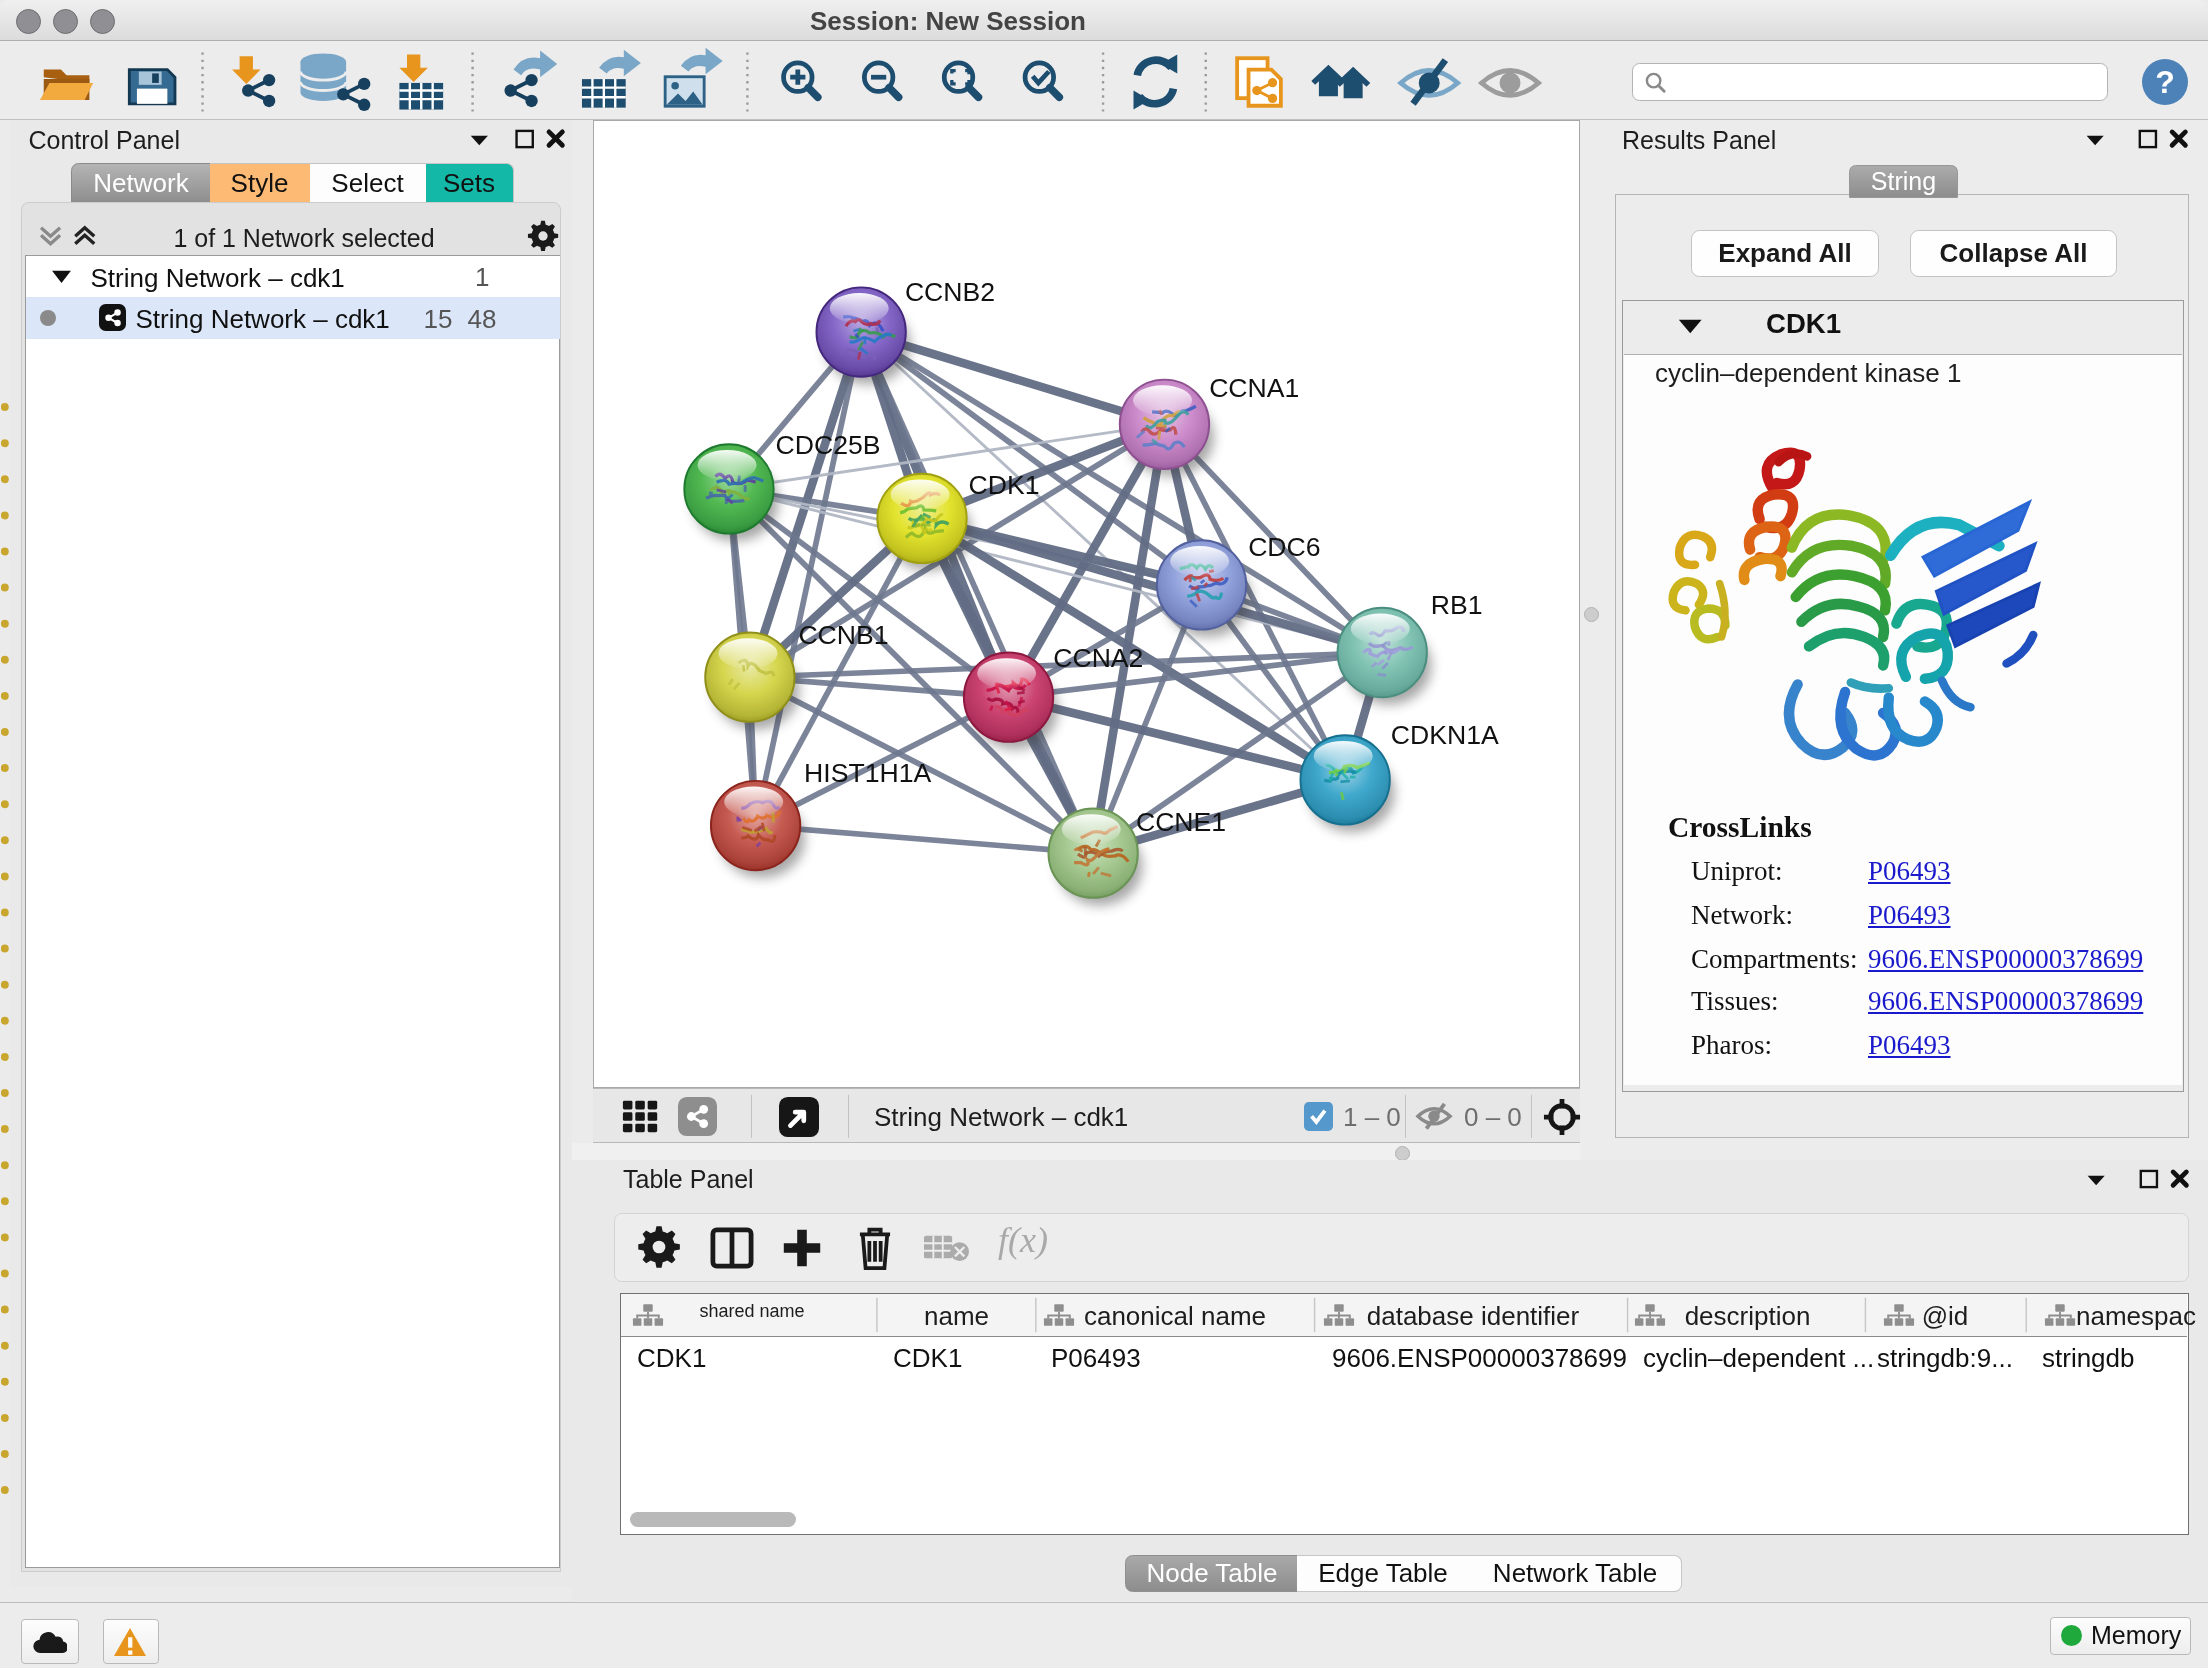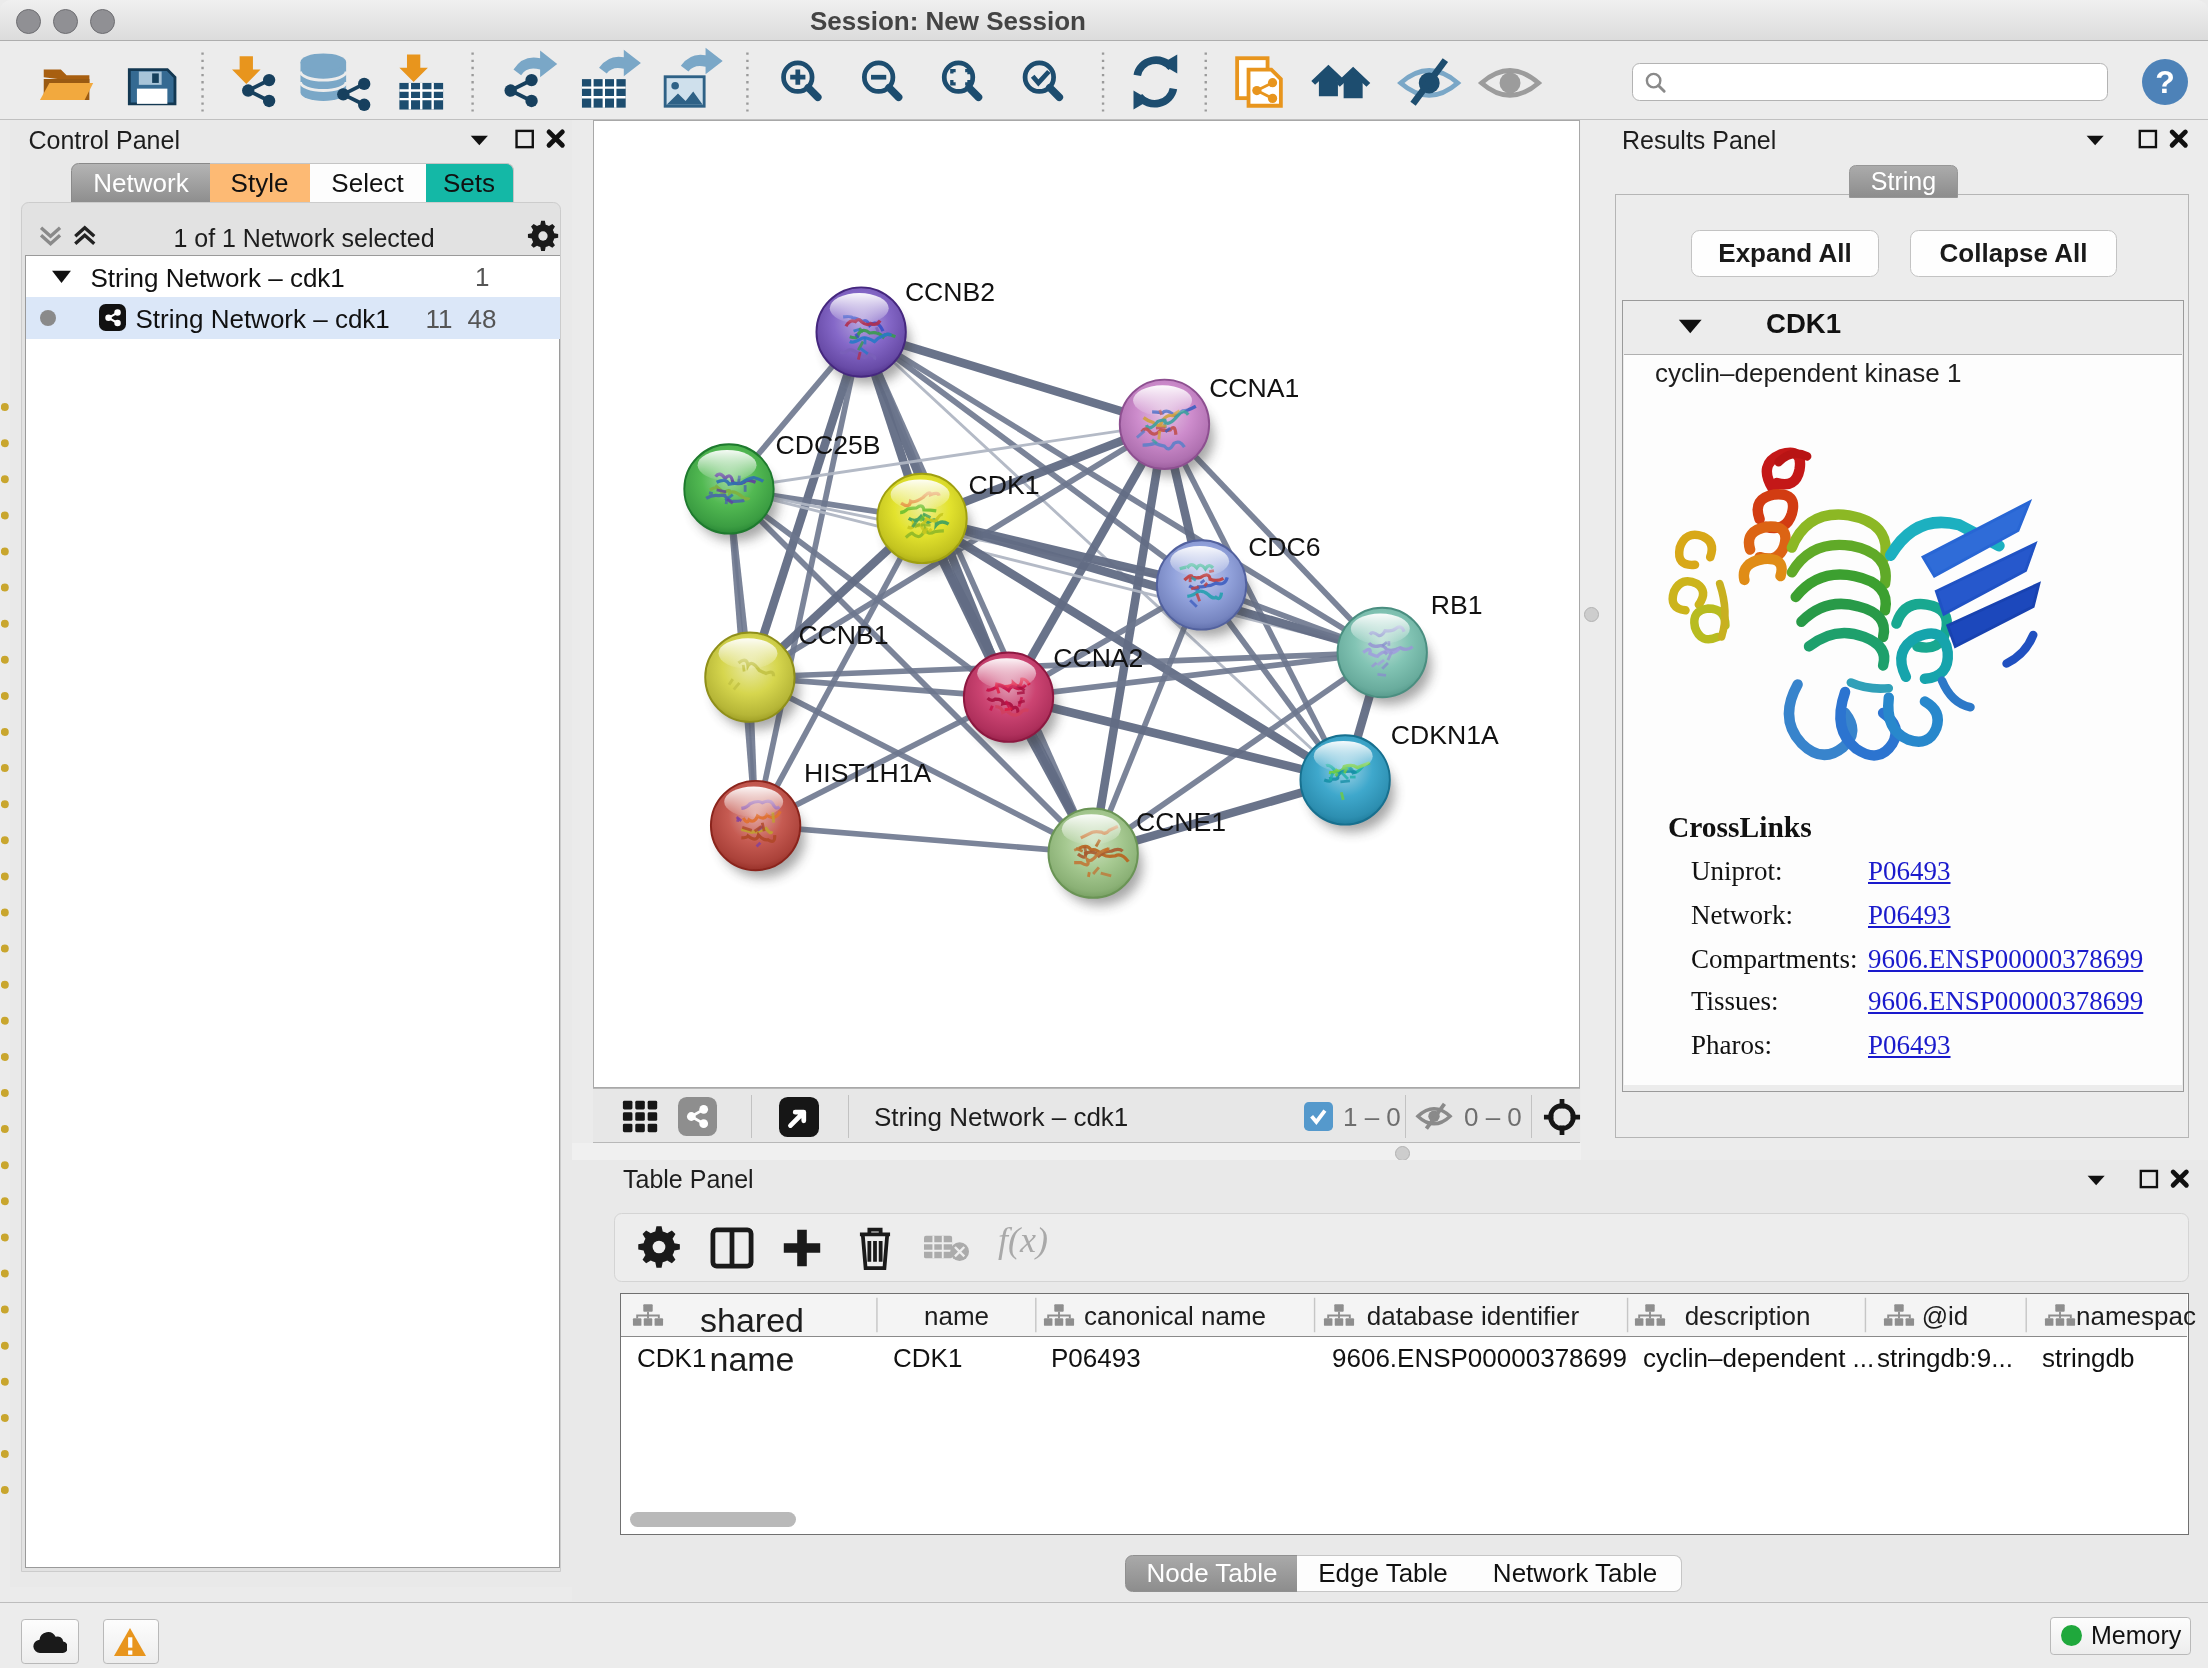--- a/index.html
+++ b/index.html
@@ -204,21 +204,21 @@
     <div class="abs" style="left:73px;top:6.7px;width:27.6px;height:27.6px;background:#111;border-radius:6.7px;"></div>
     <svg class="abs" style="left:73px;top:6.7px" width="27.6" height="27.6" viewBox="0 0 29 29">
             <g color="#fff" fill="#fff">
               <circle cx="10" cy="14.5" r="3.4"></circle>
               <circle cx="19.5" cy="9" r="3.4"></circle>
               <circle cx="19.5" cy="20" r="3.4"></circle>
               <path d="M10 14.5 L19.5 9 M10 14.5 L19.5 20" stroke="#fff" stroke-width="2.2"></path>
             </g>
           </svg>
     <div class="abs" style="left:110px;top:6.7px;font-size:26px;color:#111;">String Network – cdk1</div>
-    <div class="abs" style="left:389px;top:6.7px;width:38px;text-align:right;font-size:26px;color:#555;">11</div>
+    <div class="abs" style="left:389px;top:6.7px;width:38px;text-align:right;font-size:26px;color:#555;">15</div>
     <div class="abs" style="left:433px;top:6.7px;width:38px;text-align:right;font-size:26px;color:#555;">48</div>
   </div>
 </div>
 </div>
 
 <div id="net" class="abs" style="left:572px;top:120px;width:1009px;height:1041px;">
 <div class="abs" style="left:21px;top:0;width:987px;height:968px;background:#ffffff;border:1px solid #a8a8a8;box-sizing:border-box;"></div>
 <svg class="abs" style="left:21px;top:0" width="987" height="968" viewBox="0 0 1038 1018">
 <defs>
 <filter id="blur1" x="-40%" y="-40%" width="180%" height="180%">
@@ -750,21 +750,21 @@
         </svg>
         <svg class="abs" style="left:1423px;top:7.6px" width="32" height="27" viewBox="0 0 34 28">
           <g fill="#8e8e8e">
             <rect x="12" y="2" width="10" height="8" rx="1"></rect>
             <rect x="1" y="17" width="9" height="8" rx="1"></rect>
             <rect x="12.5" y="17" width="9" height="8" rx="1"></rect>
             <rect x="24" y="17" width="9" height="8" rx="1"></rect>
             <path d="M17 10 v4 M5.5 17 v-3 h23 v3 M17 14 v3" stroke="#8e8e8e" stroke-width="2" fill="none"></path>
           </g>
         </svg>
-  <div class="abs" style="left:43px;top:6.7px;width:176px;text-align:center;font-size:34px;color:#1d1d1d;">shared name</div>
+  <div class="abs" style="left:43px;top:6.7px;width:176px;text-align:center;font-size:18px;color:#1d1d1d;">shared name</div>
   <div class="abs" style="left:258px;top:6.7px;width:155px;text-align:center;font-size:26px;color:#1d1d1d;">name</div>
   <div class="abs" style="left:447px;top:6.7px;width:214px;text-align:center;font-size:26px;color:#1d1d1d;">canonical name</div>
   <div class="abs" style="left:745px;top:6.7px;width:214px;text-align:center;font-size:26px;color:#1d1d1d;">database identifier</div>
   <div class="abs" style="left:1041px;top:6.7px;width:171px;text-align:center;font-size:26px;color:#1d1d1d;">description</div>
   <div class="abs" style="left:1281px;top:6.7px;width:86px;text-align:center;font-size:26px;color:#1d1d1d;">@id</div>
   <div class="abs" style="left:1455px;top:6.7px;width:114px;text-align:left;font-size:26px;color:#1d1d1d;">namespac</div>
 
   <div class="abs" style="left:16px;top:49px;font-size:26px;color:#111;">CDK1</div>
   <div class="abs" style="left:272px;top:49px;font-size:26px;color:#111;">CDK1</div>
   <div class="abs" style="left:430px;top:49px;font-size:26px;color:#111;">P06493</div>

